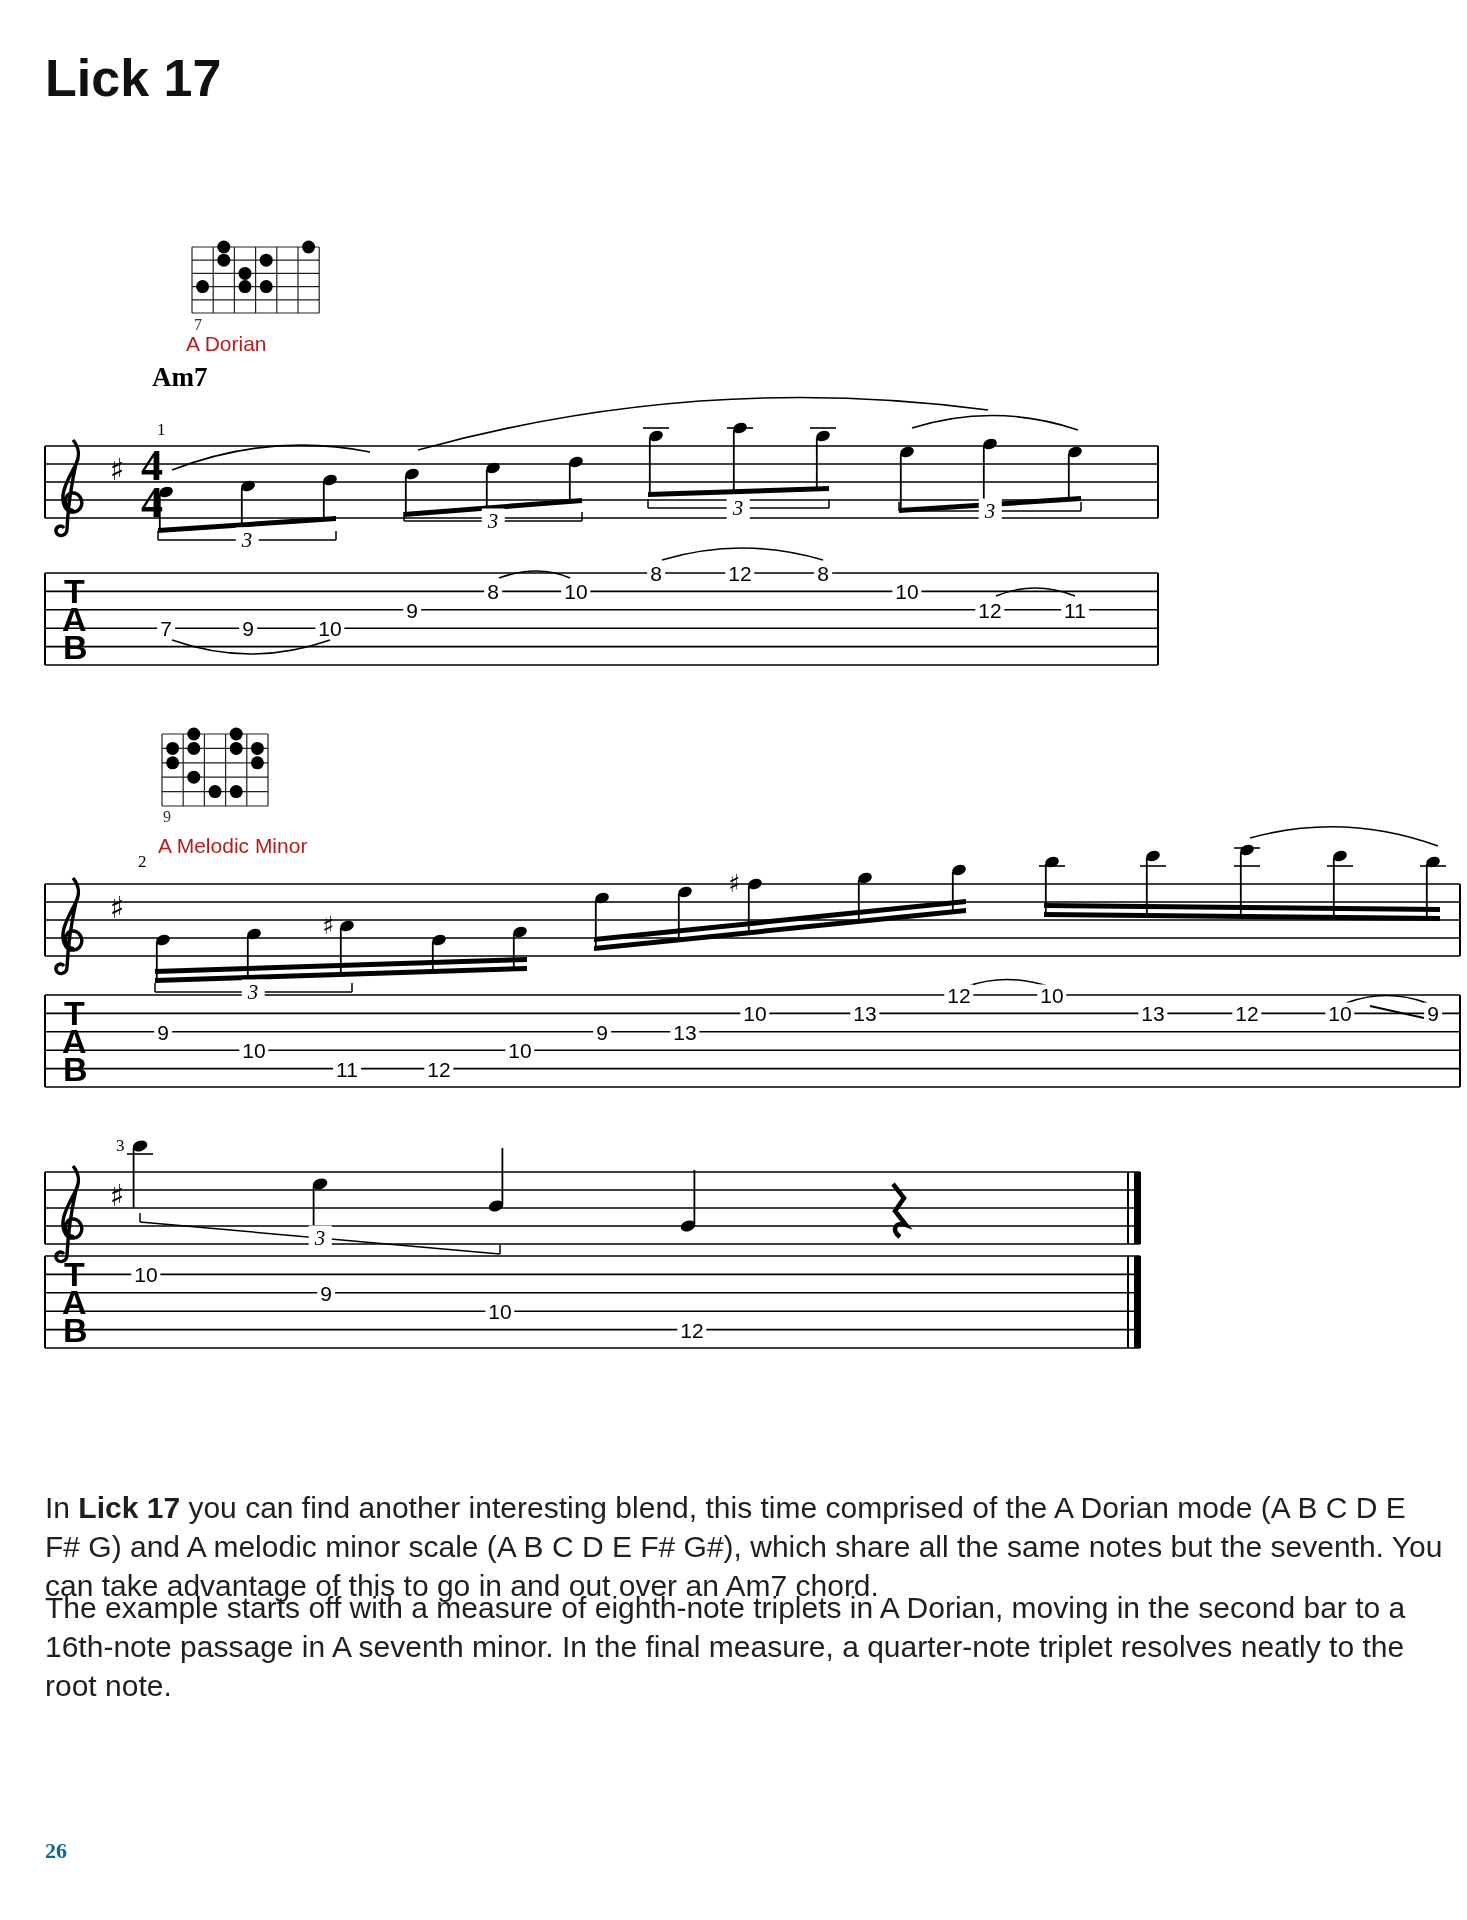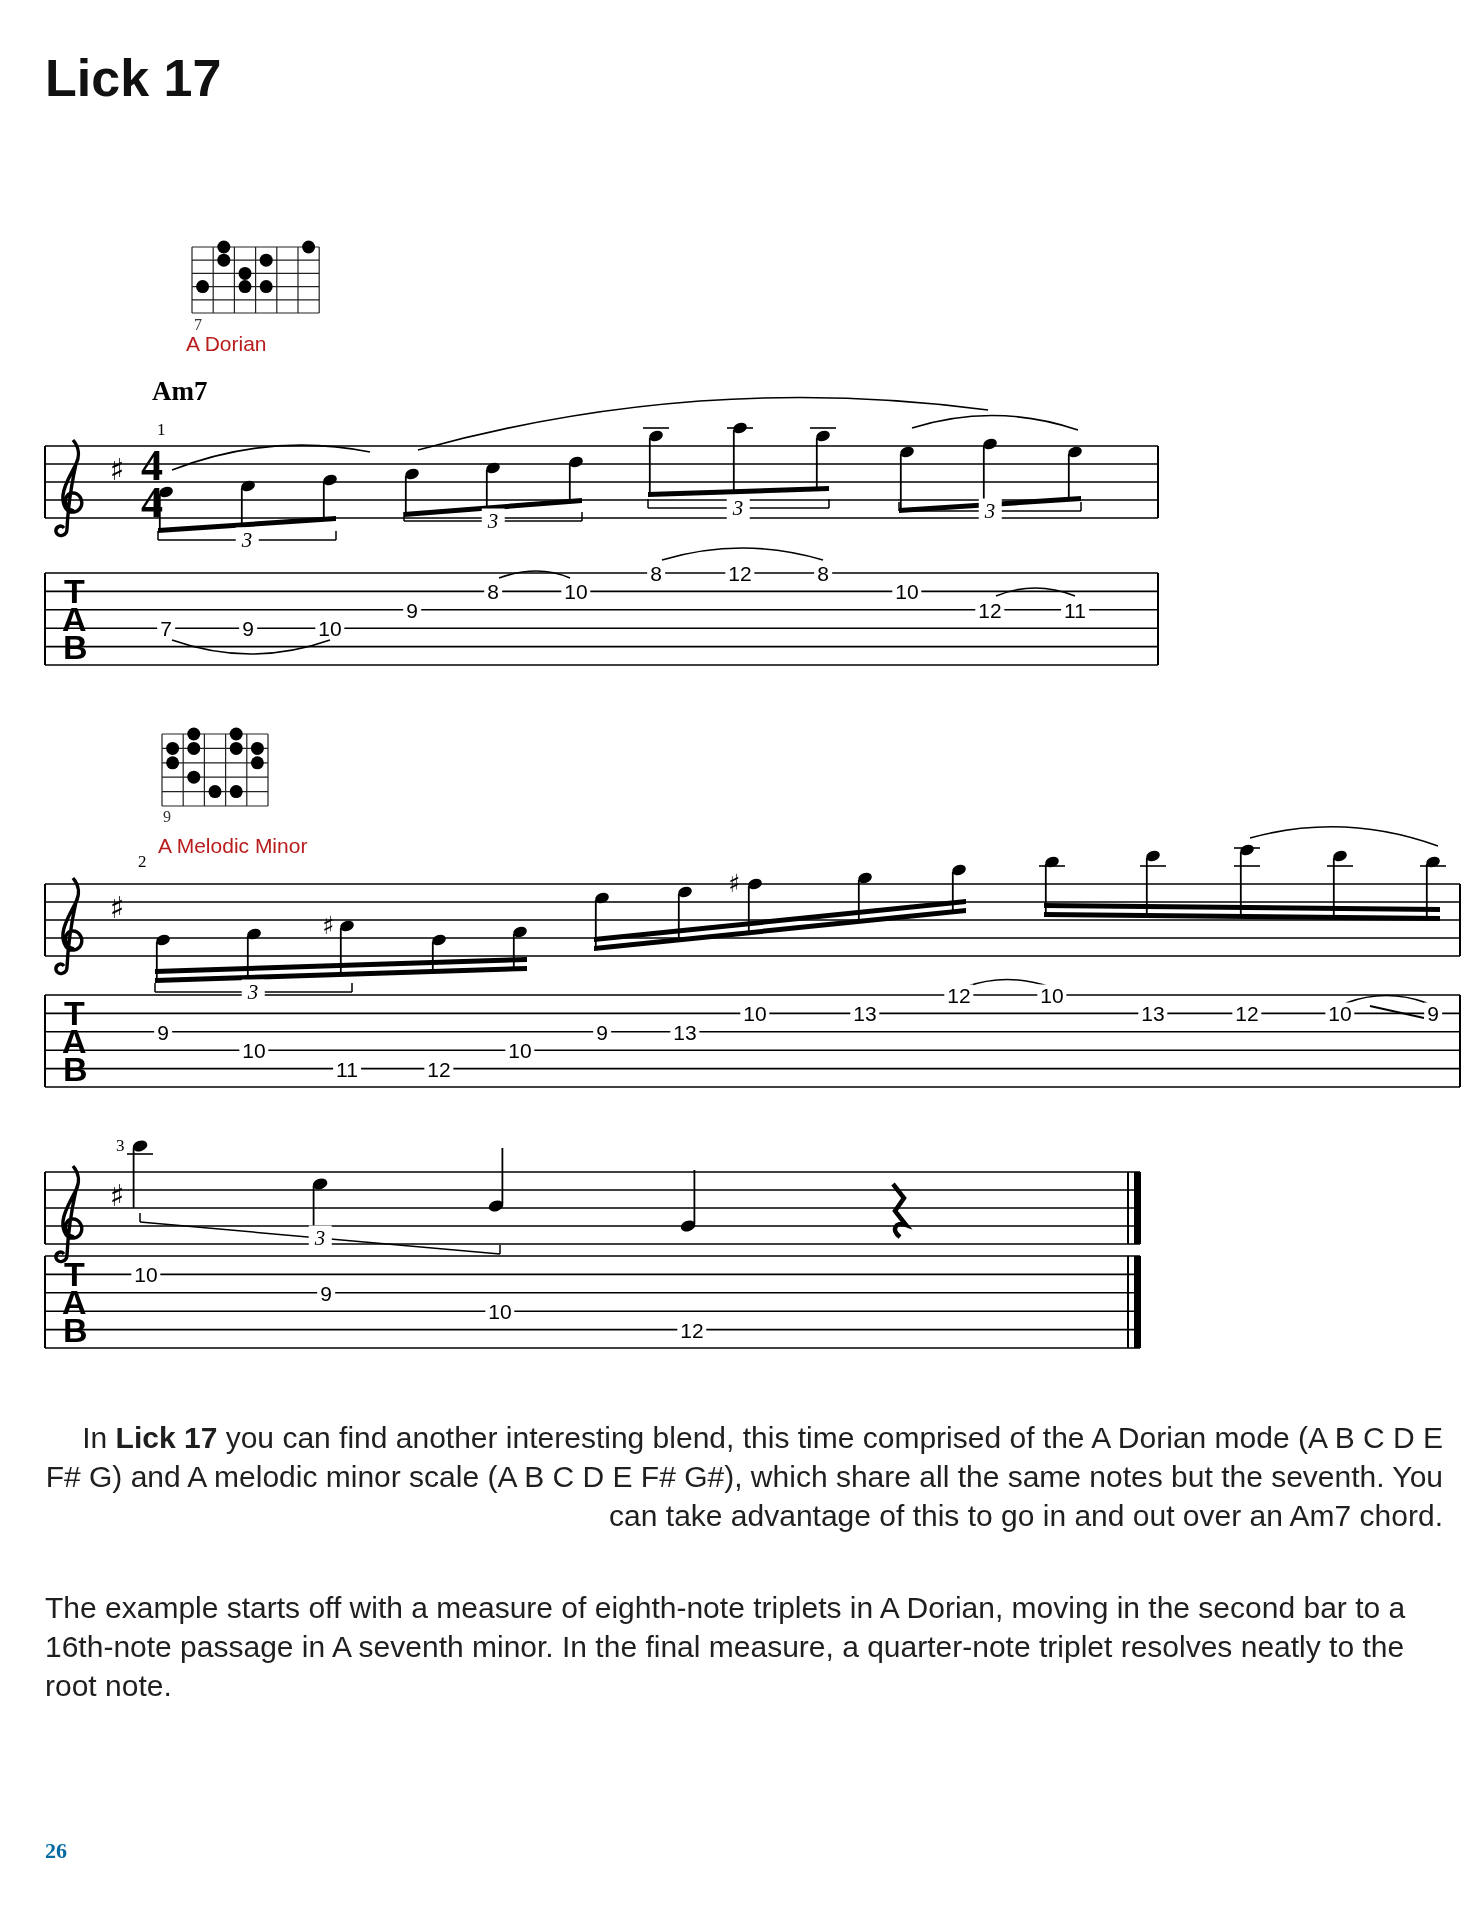--- a/index.html
+++ b/index.html
@@ -10,21 +10,21 @@
   .lbl{position:absolute;white-space:nowrap;}
   .scalelabel{font-size:21px;color:#b91c1c;}
   .chordlabel{font-family:"Liberation Serif",serif;font-weight:700;font-size:27px;color:#000;}
   .poslabel{font-family:"Liberation Serif",serif;font-size:16px;color:#333;}
   .measurenum{font-family:"Liberation Serif",serif;font-size:17px;color:#000;}
   .tabnum{position:absolute;transform:translate(-50%,-50%);background:#fff;padding:0 3px;
           font-size:21px;line-height:1;color:#000;z-index:5;}
   .tupletlbl{position:absolute;transform:translate(-50%,-50%);background:#fff;padding:0 6px;
           font-family:"Liberation Serif",serif;font-style:italic;font-size:21px;color:#000;z-index:5;}
   .para{position:absolute;left:45px;width:1398px;font-size:30px;line-height:39px;color:#1f1f1f;margin:0;}
-  .p1{top:1418px;text-align:right;}
+  .p1{top:1488px;}
   .p2{top:1588px;}
   .pagenum{position:absolute;left:45px;top:1838px;font-family:"Liberation Serif",serif;
            font-weight:700;font-size:22px;color:#0369a1;}
   .diagsvg{position:absolute;z-index:2;}
 </style>
 </head>
 <body>
 
 <div class="page">
 
@@ -293,21 +293,21 @@
       <circle cx="101.39999999999999" cy="21.4" r="6.5" fill="#000"></circle>
       <circle cx="16.6" cy="35.8" r="6.5" fill="#000"></circle>
       <circle cx="101.39999999999999" cy="35.8" r="6.5" fill="#000"></circle>
       <circle cx="37.8" cy="50.2" r="6.5" fill="#000"></circle>
       <circle cx="59" cy="64.6" r="6.5" fill="#000"></circle>
       <circle cx="80.2" cy="64.6" r="6.5" fill="#000"></circle>
     </svg>
 
   <span class="lbl poslabel" style="left:194px;top:316px">7</span>
   <span class="lbl scalelabel" style="left:186px;top:332px">A Dorian</span>
-  <span class="lbl chordlabel" style="left:152px;top:376px">Am7</span>
+  <span class="lbl chordlabel" style="left:152px;top:362px">Am7</span>
 
   <span class="lbl poslabel" style="left:163px;top:808px">9</span>
   <span class="lbl scalelabel" style="left:158px;top:834px">A Melodic Minor</span>
 
   <span class="lbl measurenum" style="left:157px;top:420px">1</span>
   <span class="lbl measurenum" style="left:138px;top:852px">2</span>
   <span class="lbl measurenum" style="left:116px;top:1136px">3</span>
 
   <p class="para p1"><span>In </span><b>Lick 17</b><span> you can find another interesting blend, this time comprised of the A Dorian mode (A B C D E F# G) and A melodic minor scale (A B C D E F# G#), which share all the same notes but the seventh. You can take advantage of this to go in and out over an Am7 chord.</span></p>
   <p class="para p2">The example starts off with a measure of eighth-note triplets in A Dorian, moving in the second bar to a 16th-note passage in A seventh minor. In the final measure, a quarter-note triplet resolves neatly to the root note.</p>

